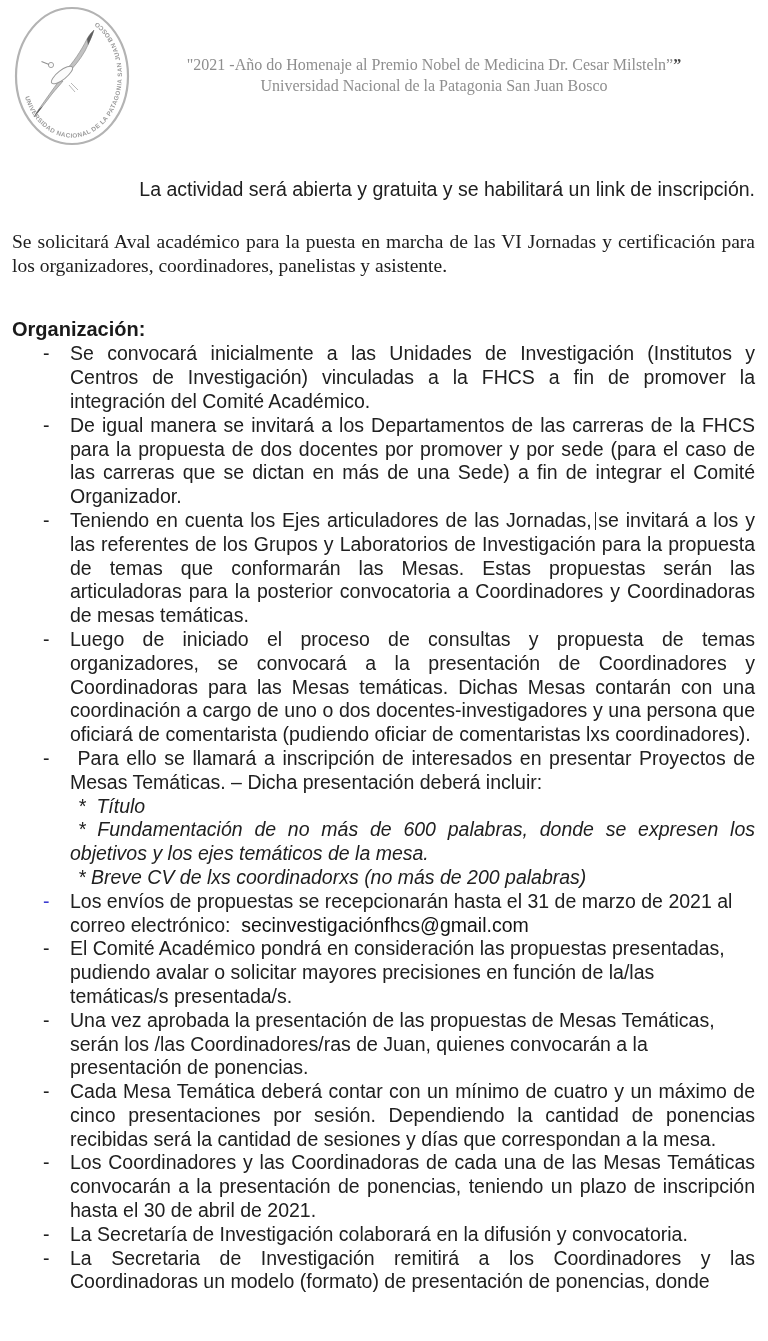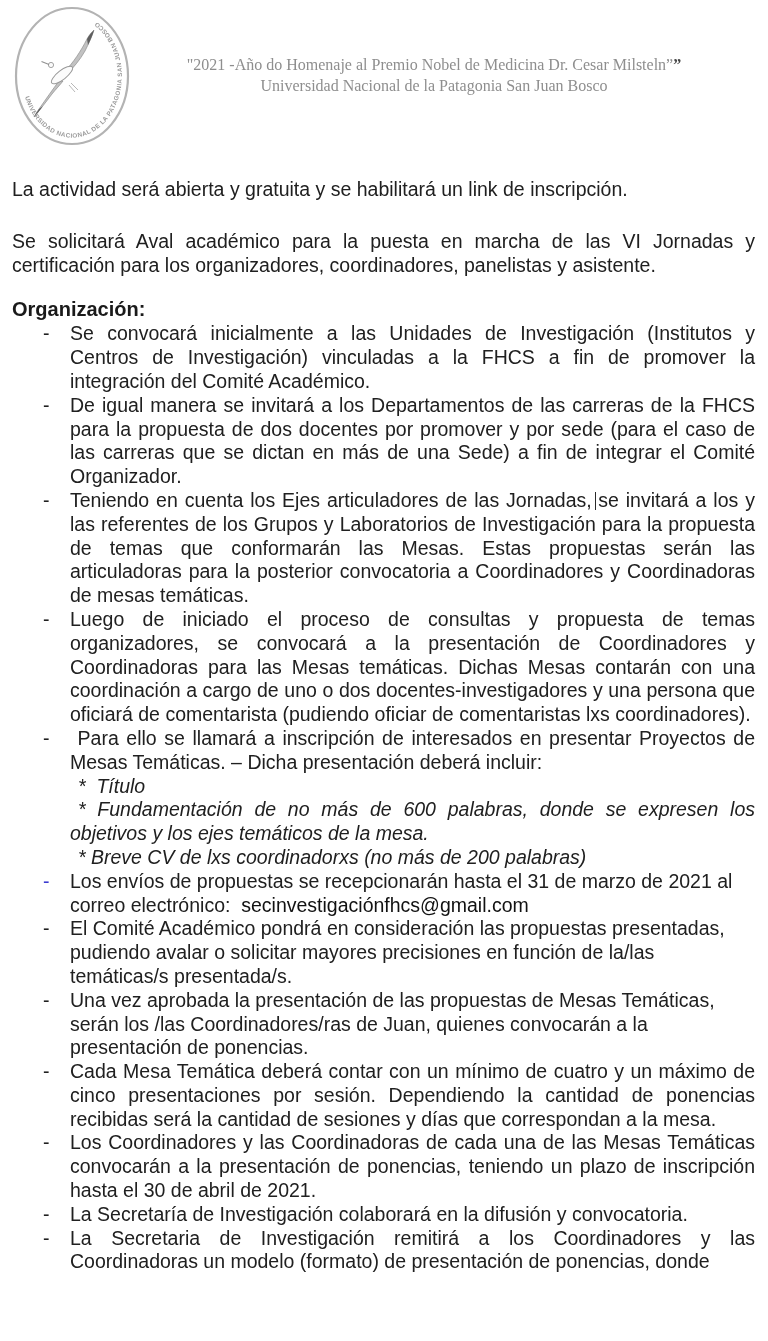--- a/index.html
+++ b/index.html
@@ -16,24 +16,24 @@
   .logo{position:absolute;left:13px;top:5px;width:118px;height:142px;}
   .header-text{
     position:absolute;left:100px;top:54px;width:668px;
     text-align:center;
     font-family:"Liberation Serif","DejaVu Serif",serif;
     font-size:16px;line-height:21px;color:#8e8e8e;
   }
   .bold-quote{font-weight:700;color:#454545;}
   
   .main{padding:0 13px 0 12px;font-size:19.5px;line-height:23.8px;}
-  .para1{margin:18px 0 0 0;text-align:left;}
-  .para2{margin:28px 0 0 0;text-align:justify;}
+  .para1{margin:18px 0 0 0;text-align:right;}
+  .para2{margin:28px 0 0 0;text-align:justify;font-family:Liberation Serif, serif;}
   .section-title{
-    margin:20px 0 0 0;font-size:20px;line-height:25px;font-weight:700;color:#1a1a1a;
+    margin:40px 0 0 0;font-size:20px;line-height:25px;font-weight:700;color:#1a1a1a;
   }
   .bullet{position:relative;padding-left:58px;text-align:justify;}
   .bullet.left{text-align:left;}
   .dash{position:absolute;left:31px;top:0;}
   .btext{display:block;}
   .subitem{text-indent:8px;text-align:justify;font-style:italic;}
   .bold-run{font-weight:400;color:#111;}
   .cursor{
     display:inline-block;width:1.5px;height:18px;background:#2a2a2a;
     vertical-align:-3px;margin:0 2px 0 3px;

